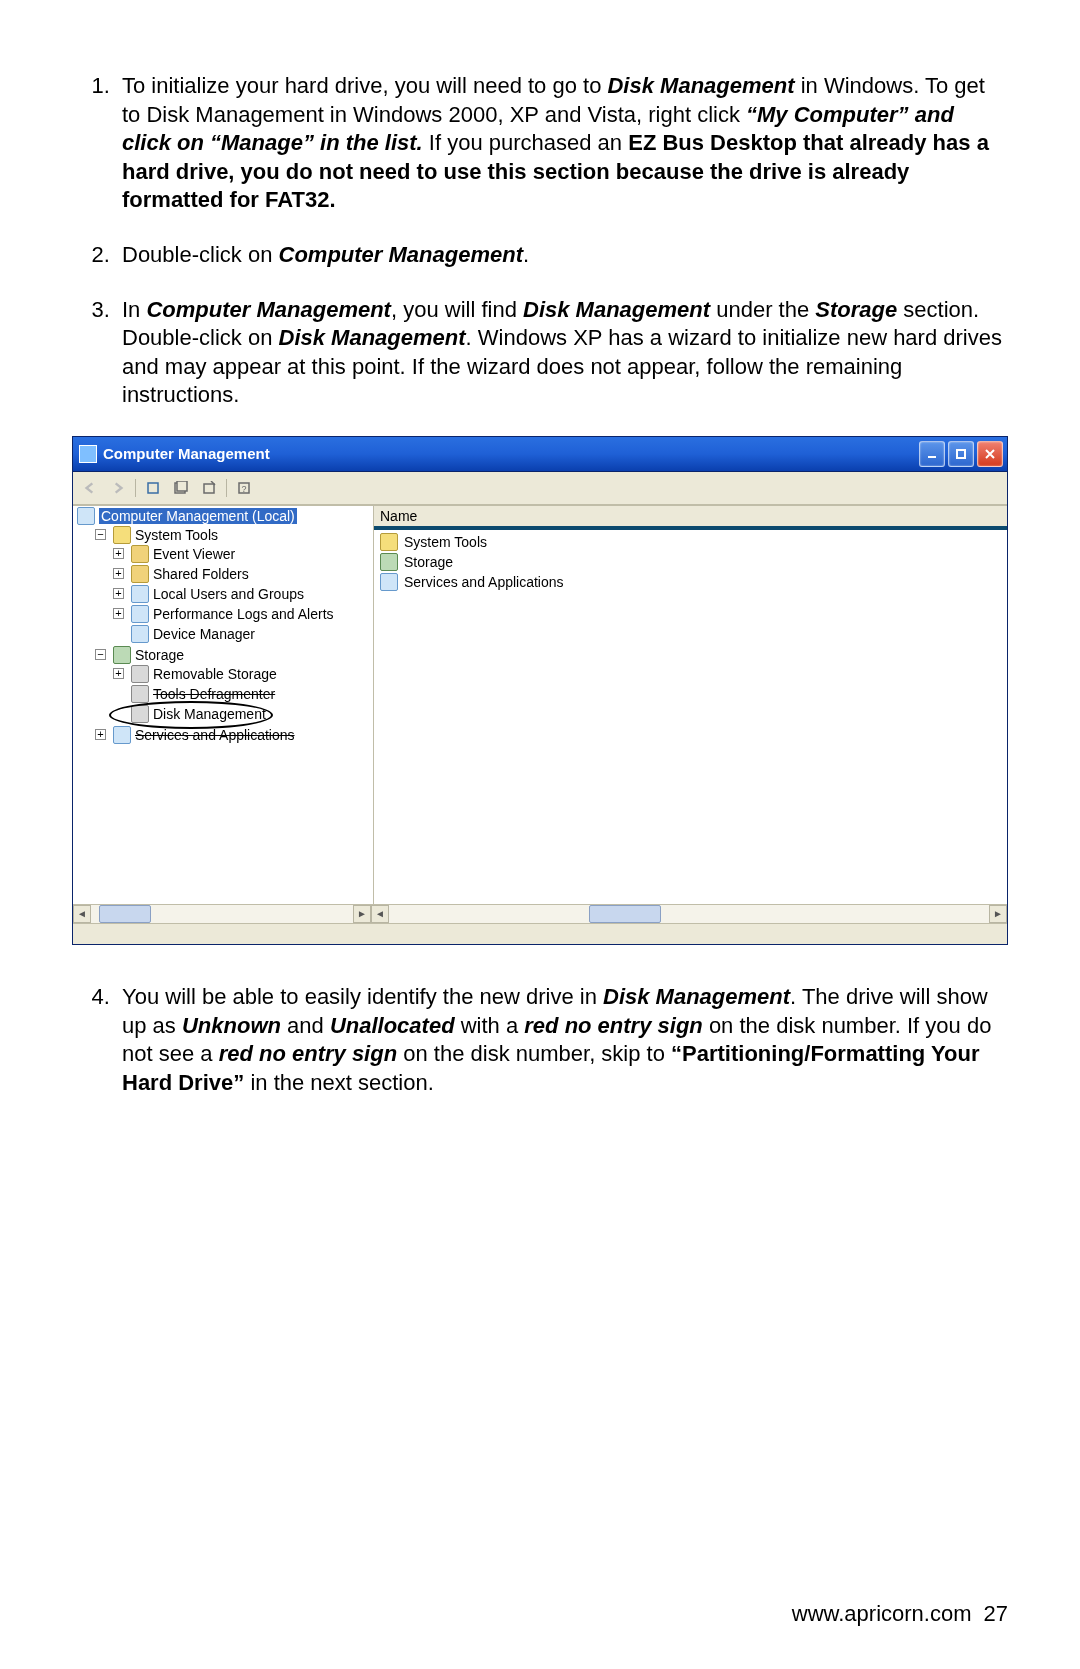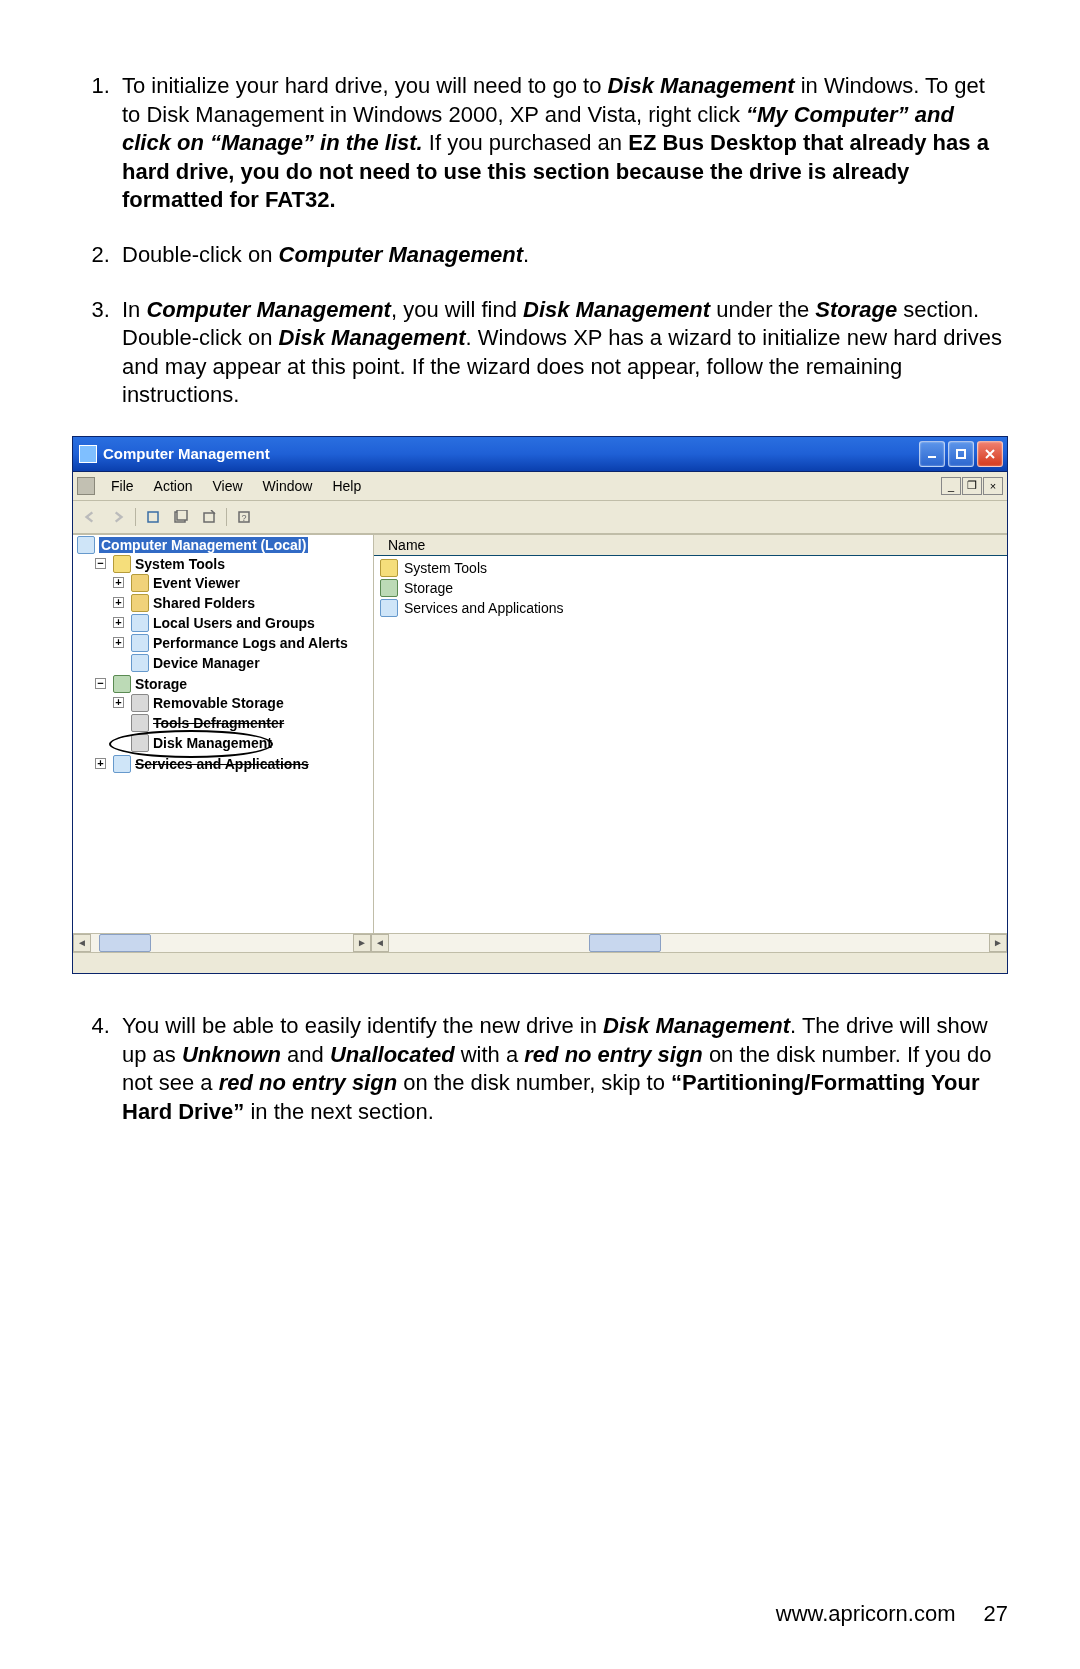--- a/index.html
+++ b/index.html
@@ -162,22 +162,22 @@
   .xp-listpane {
     flex: 1;
     background: #fff;
     border-left: 1px solid #c0bda8;
     display: flex;
     flex-direction: column;
     font-size: 14px;
   }
   .list-header {
     background: #ece9d8;
-    border-bottom: 1px solid #0c4a6e;
-    padding: 2px 14px;
+    border-bottom: 4px solid #0c4a6e;
+    padding: 2px 6px;
     font-size: 14px;
   }
   .list-body {
     flex: 1;
     padding: 2px 4px;
   }
   .list-row {
     display: flex;
     align-items: center;
     gap: 6px;
@@ -194,21 +194,21 @@
   .mini-icon.storage { background:#bcdab6; border-color:#5a8a52; }
   .mini-icon.disk { background:#d9d9d9; border-color:#888; }
   .mini-icon.folder2 { background:#f0d27a; border-color:#b59b3a; }
   .mini-icon.monitor { background:#cfe5f8; border-color:#6699cc; }
 
   .tree ul {
     list-style: none;
     margin: 0;
     padding-left: 18px;
   }
-  .tree > ul { padding-left: 4px; font-weight: bold; }
+  .tree > ul { padding-left: 4px; }
   .tree li {
     position: relative;
     padding: 1px 0 1px 0;
     white-space: nowrap;
   }
   .tree li .row {
     display: flex;
     align-items: center;
     gap: 4px;
   }
@@ -281,21 +281,21 @@
     background: #ece9d8;
     border-top: 1px solid #c0bda8;
   }
 
   .footer {
     position: absolute;
     bottom: 42px;
     right: 72px;
     font-size: 22px;
     display: flex;
-    gap: 28px;
+    gap: 12px;
     align-items: flex-start;
   }
 </style>
 </head>
 <body>
 
 <div class="page">
 
 
   <ol class="instructions">
@@ -326,34 +326,20 @@
             </svg>
           </div>
         <div class="xp-capbtn close">
             <svg viewBox="0 0 12 12">
               <path d="M2 2 L10 10 M10 2 L2 10" stroke="#fff" stroke-width="2"></path>
             </svg>
           </div>
       </div>
     </div>
 
-    <div class="xp-menubar-row">
-      <div class="xp-row-icon"></div>
-      <div class="menu-item">File</div>
-      <div class="menu-item">Action</div>
-      <div class="menu-item">View</div>
-      <div class="menu-item">Window</div>
-      <div class="menu-item">Help</div>
-      <div class="spacer"></div>
-      <div class="mdi-btns">
-        <div class="mdi-btn">_</div>
-        <div class="mdi-btn">❐</div>
-        <div class="mdi-btn">×</div>
-      </div>
-    </div>
 
     <div class="xp-toolbar">
       <div class="tb-btn disabled">
           <svg viewBox="0 0 12 12">
             <path d="M8 2 L3 6 L8 10" fill="none" stroke="currentColor" stroke-width="2"></path>
           </svg>
         </div>
       <div class="tb-btn disabled">
           <svg viewBox="0 0 12 12">
             <path d="M4 2 L9 6 L4 10" fill="none" stroke="currentColor" stroke-width="2"></path>

